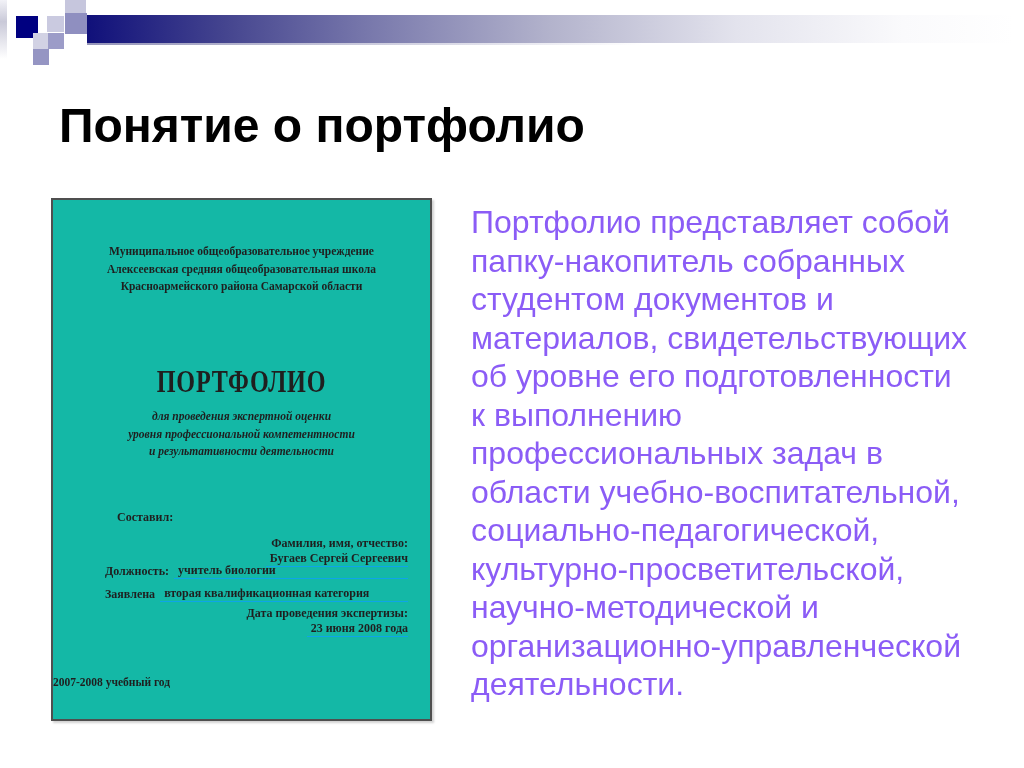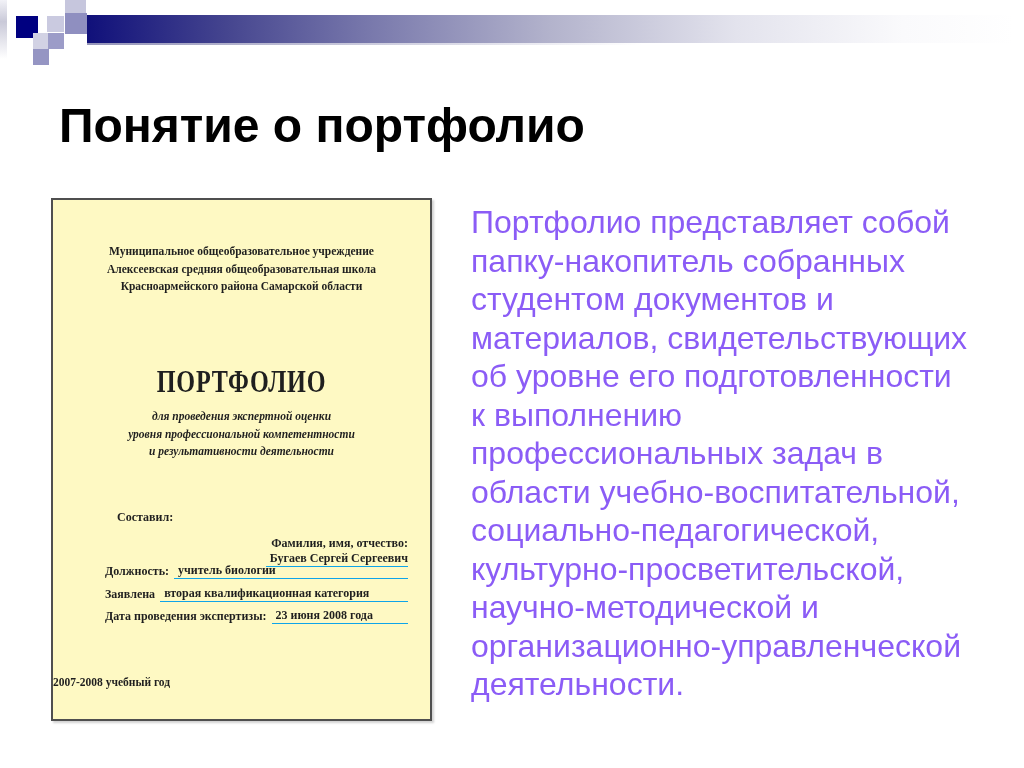--- a/index.html
+++ b/index.html
@@ -34,21 +34,21 @@
   
   .slide-title{
     position:absolute;left:59px;top:102px;margin:0;
     font-size:48px;line-height:1;font-weight:700;color:#000;
     font-family:"Liberation Sans",sans-serif;white-space:pre;
   }
 
   
   .doc{
     position:absolute;left:51px;top:198px;width:381px;height:523px;
-    background:#fef9c3;border:2px solid #4f4f4f;box-sizing:border-box;
+    background:#14b8a6;border:2px solid #4f4f4f;box-sizing:border-box;
     box-shadow:2px 2px 2px rgba(0,0,0,.18);
     font-family:"Liberation Serif",serif;color:#1f1f1f;
   }
   .doc .institution{
     position:absolute;left:0;top:43px;width:100%;text-align:center;
     font-size:11.5px;line-height:17.5px;font-weight:bold;white-space:pre-line;
   }
   .doc .doc-title{
     position:absolute;left:0;top:166px;width:100%;text-align:center;
     font-size:31px;line-height:31px;font-weight:bold;letter-spacing:1px;
@@ -65,21 +65,21 @@
   .field-row{
     position:absolute;left:52px;right:22px;height:18px;
     display:flex;align-items:flex-end;
     font-size:12px;font-weight:bold;white-space:pre;
   }
   .field-row .field-label{flex:0 0 auto;}
   .field-row .field-value{
     flex:1 1 auto;margin-left:5px;padding-left:4px;
     border-bottom:1px solid #0ea5e9;white-space:pre;
   }
-  .fr1{top:336px;flex-direction:column;} .fr2{top:361px;} .fr3{top:384px;} .fr4{top:406px;}
+  .fr1{top:336px;flex-direction:column;} .fr2{top:361px;} .fr3{top:384px;} .fr4{top:406px;flex-direction:column;}
   .doc .school-year{
     position:absolute;left:0;top:476px;width:100%;
     font-size:11.5px;font-weight:bold;white-space:pre;
   }
 
   
   .description{
     position:absolute;left:471px;top:203px;width:548px;margin:0;
     font-size:32px;line-height:38.5px;color:#8b5cf6;
     font-family:"Liberation Sans",sans-serif;white-space:pre;

